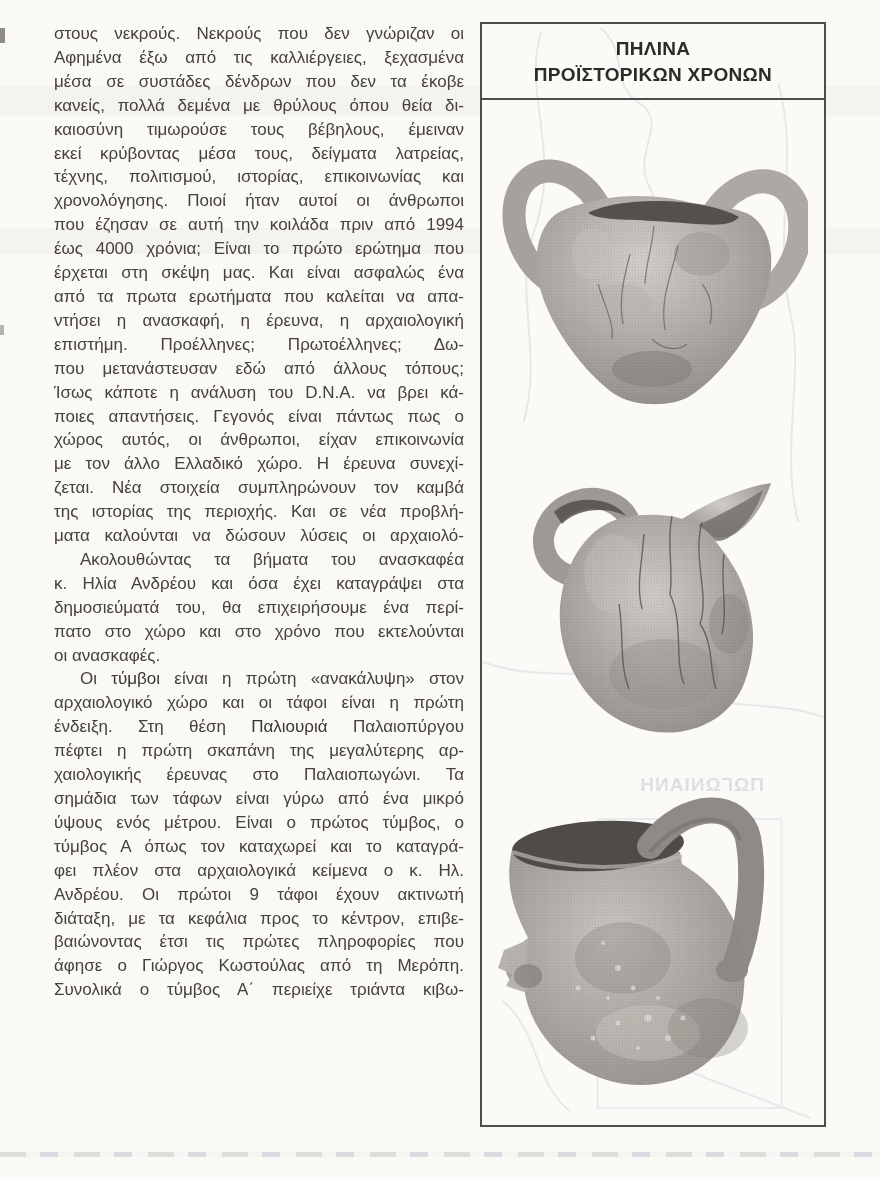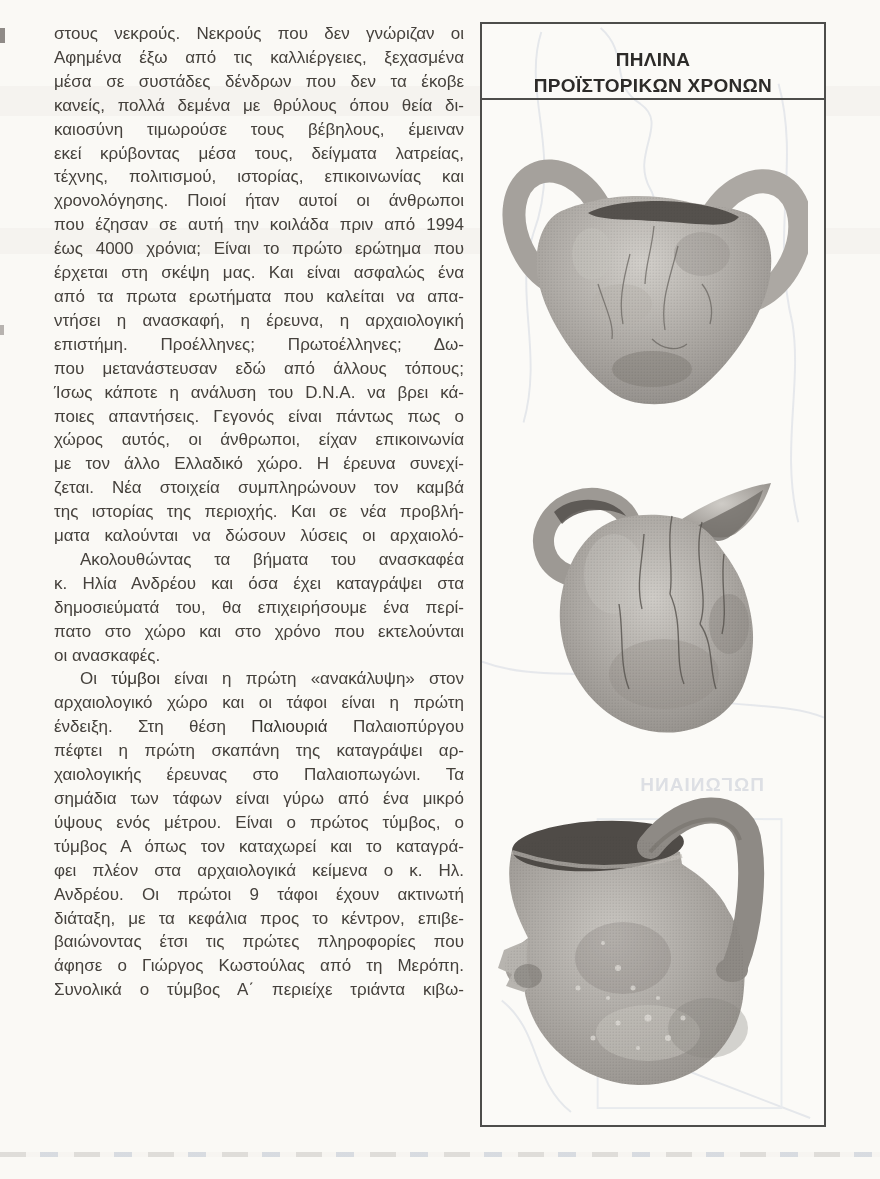--- a/index.html
+++ b/index.html
@@ -31,21 +31,21 @@
     border:2px solid #4d4d4b;box-sizing:border-box;background:#fbfaf7;
   }
   .watermark{position:absolute;inset:0;width:100%;height:100%}
   .bleed{
     position:absolute;left:122px;top:750px;width:160px;
     transform:scaleX(-1);color:#dadde2;font-weight:bold;font-size:19px;
     letter-spacing:1px;opacity:.9;
   }
   .panel-header{
     position:relative;height:74px;border-bottom:2px solid #4d4d4b;
-    display:flex;flex-direction:column;justify-content:flex-end;align-items:center;gap:1px;
+    display:flex;flex-direction:column;justify-content:center;align-items:center;gap:1px;
   }
   .panel-title{
     font-weight:bold;font-size:19px;line-height:25px;color:#2d2b29;
     letter-spacing:.3px;text-align:center;
   }
   .photo{position:absolute;margin:0;padding:0}
   .photo svg{display:block;width:100%;height:100%}
   .photo1{left:20px;top:110px;width:306px;height:282px}
   .photo2{left:42px;top:450px;width:258px;height:278px}
   .photo3{left:16px;top:764px;width:278px;height:316px}
@@ -95,21 +95,21 @@
         <div class="line">Ακολουθώντας τα βήματα του ανασκαφέα</div>
         <div class="line">κ. Ηλία Ανδρέου και όσα έχει καταγράψει στα</div>
         <div class="line">δημοσιεύματά του, θα επιχειρήσουμε ένα περί-</div>
         <div class="line">πατο στο χώρο και στο χρόνο που εκτελούνται</div>
         <div class="line last">οι ανασκαφές.</div>
       </div>
       <div class="para indent">
         <div class="line">Οι <strong>τύμβοι</strong> είναι η πρώτη «ανακάλυψη» στον</div>
         <div class="line">αρχαιολογικό χώρο και οι τάφοι είναι η πρώτη</div>
         <div class="line">ένδειξη. Στη θέση <strong>Παλιουριά</strong> Παλαιοπύργου</div>
-        <div class="line">πέφτει η πρώτη σκαπάνη της καταγράψει αρ-</div>
+        <div class="line">πέφτει η πρώτη σκαπάνη της μεγαλύτερης αρ-</div>
         <div class="line">χαιολογικής έρευνας στο Παλαιοπωγώνι. Τα</div>
         <div class="line">σημάδια των τάφων είναι γύρω από ένα μικρό</div>
         <div class="line">ύψους ενός μέτρου. Είναι ο πρώτος τύμβος, ο</div>
         <div class="line">τύμβος Α όπως τον καταχωρεί και το καταγρά-</div>
         <div class="line">φει πλέον στα αρχαιολογικά κείμενα ο κ. Ηλ.</div>
         <div class="line">Ανδρέου. Οι πρώτοι 9 τάφοι έχουν ακτινωτή</div>
         <div class="line">διάταξη, με τα κεφάλια προς το κέντρον, επιβε-</div>
         <div class="line">βαιώνοντας έτσι τις πρώτες πληροφορίες που</div>
         <div class="line">άφησε ο Γιώργος Κωστούλας από τη Μερόπη.</div>
         <div class="line">Συνολικά ο τύμβος Α΄ περιείχε τριάντα κιβω-</div>

